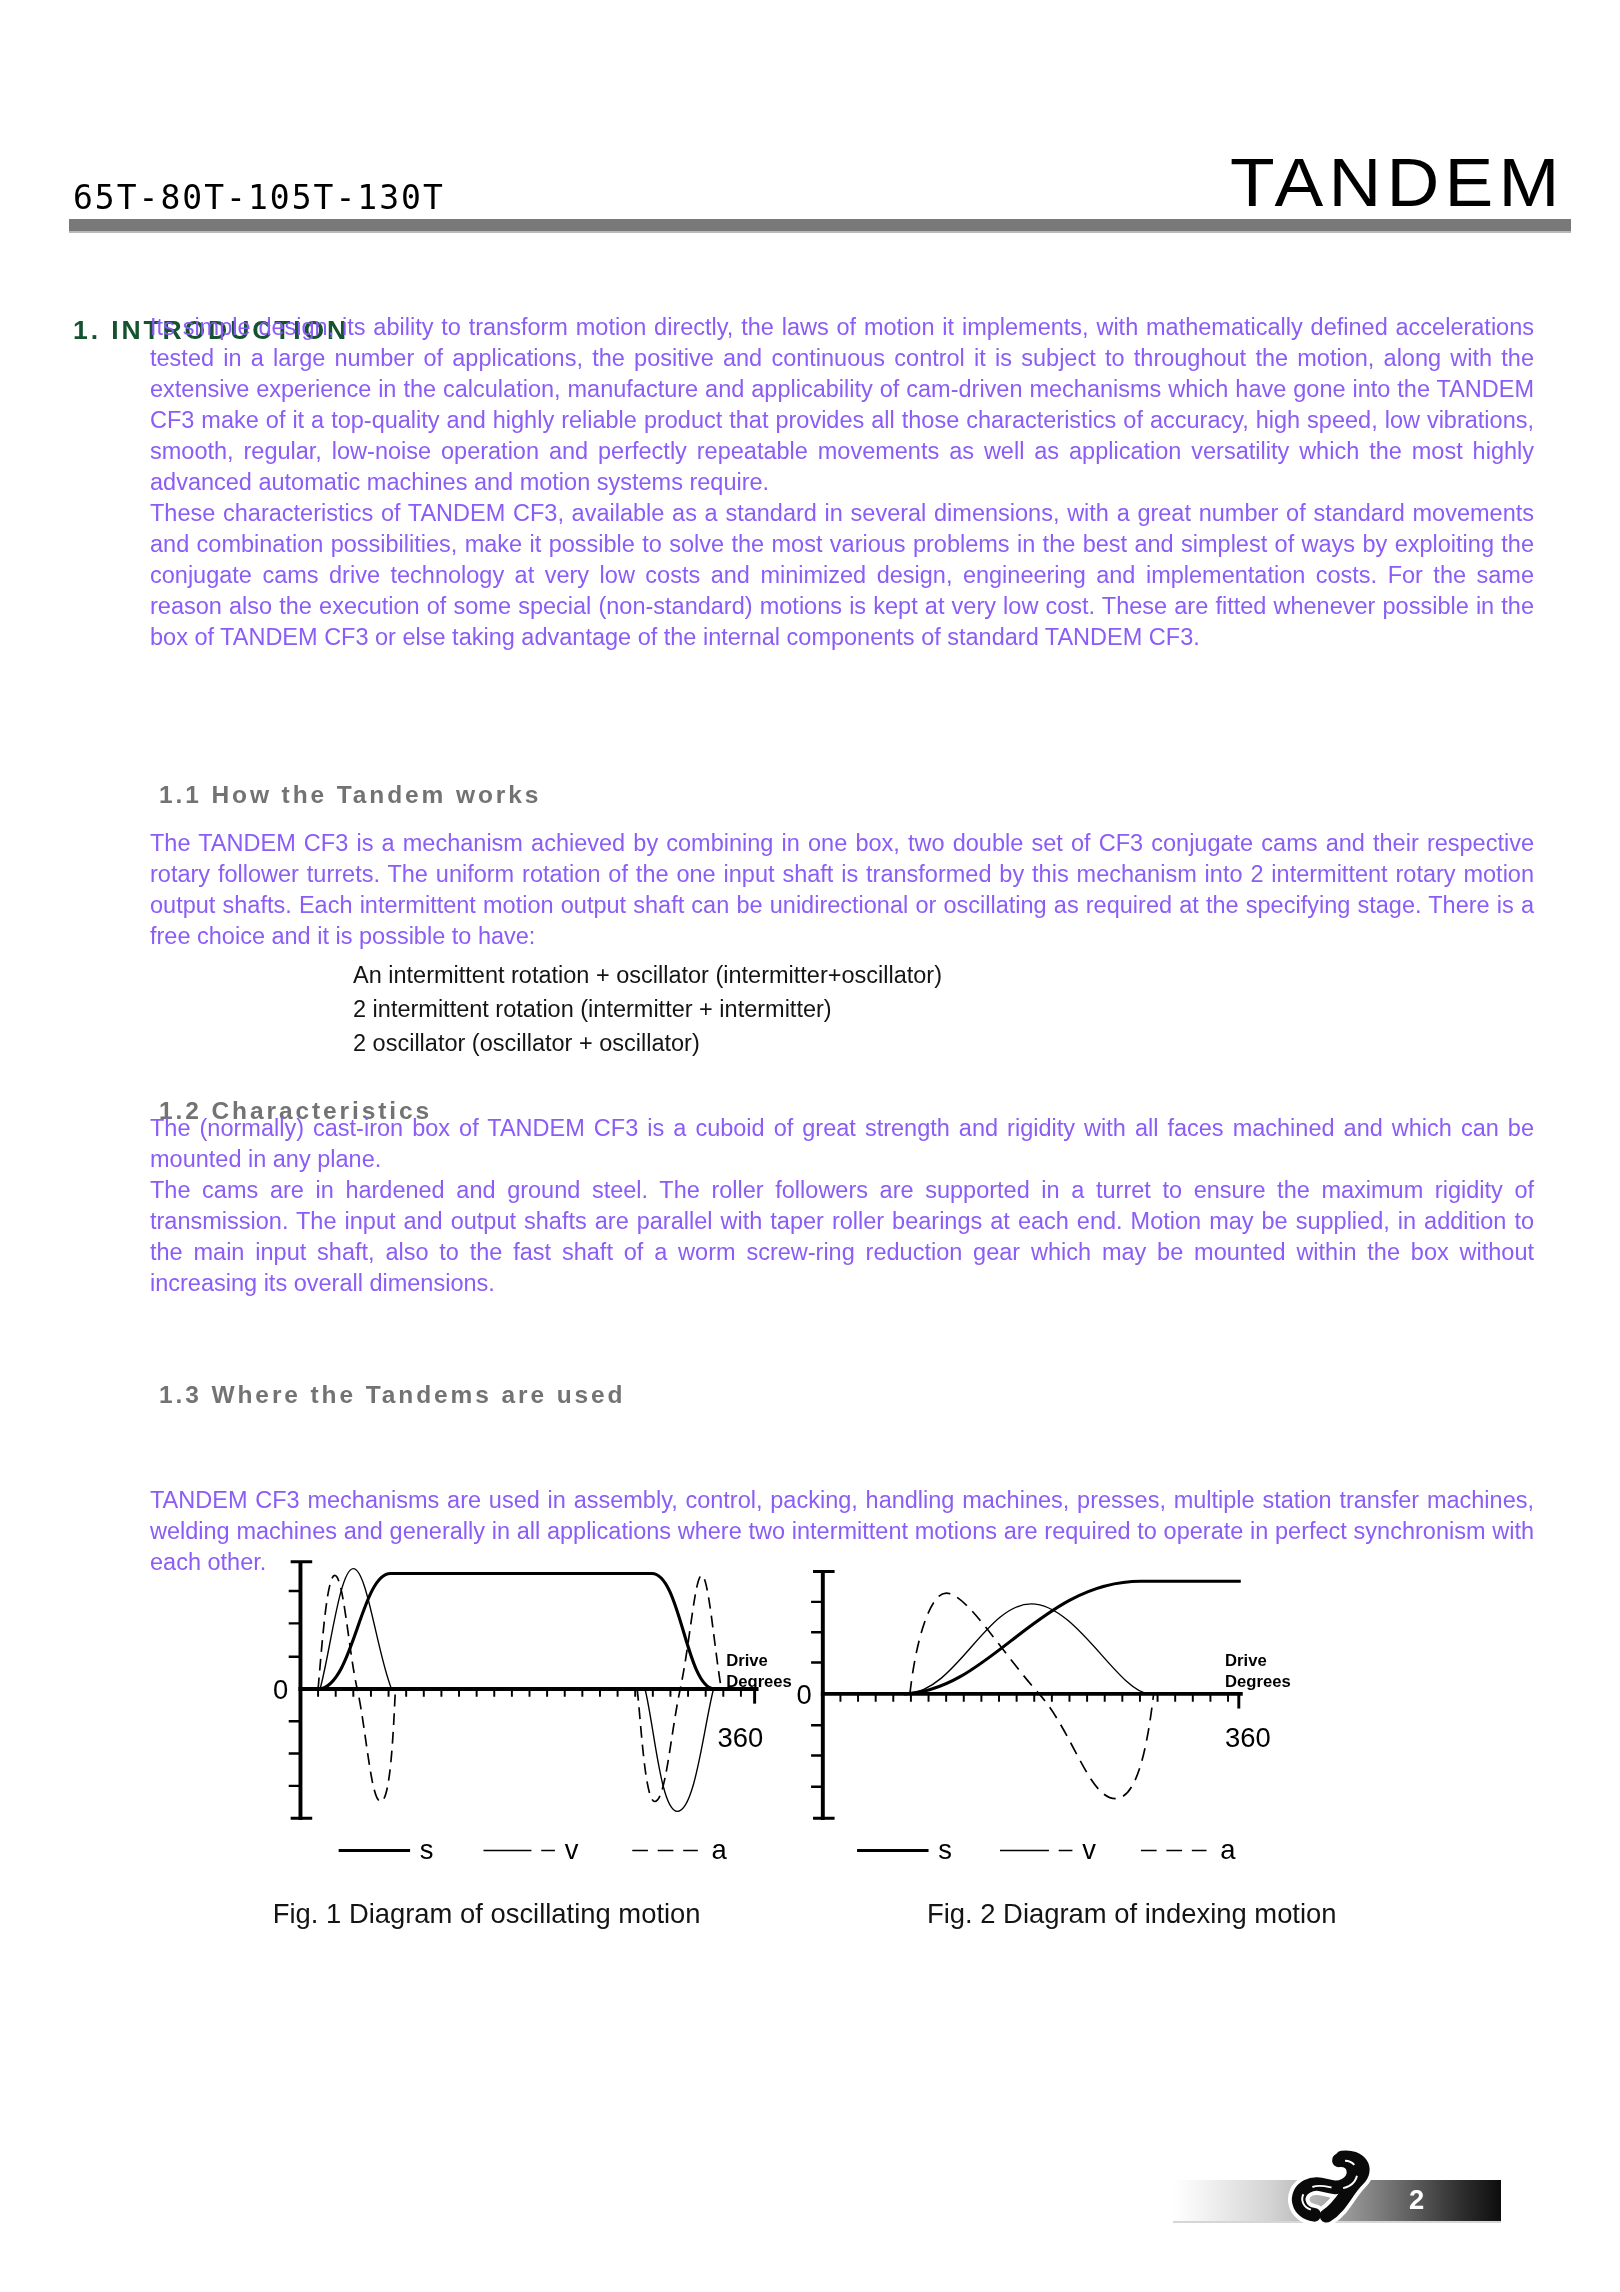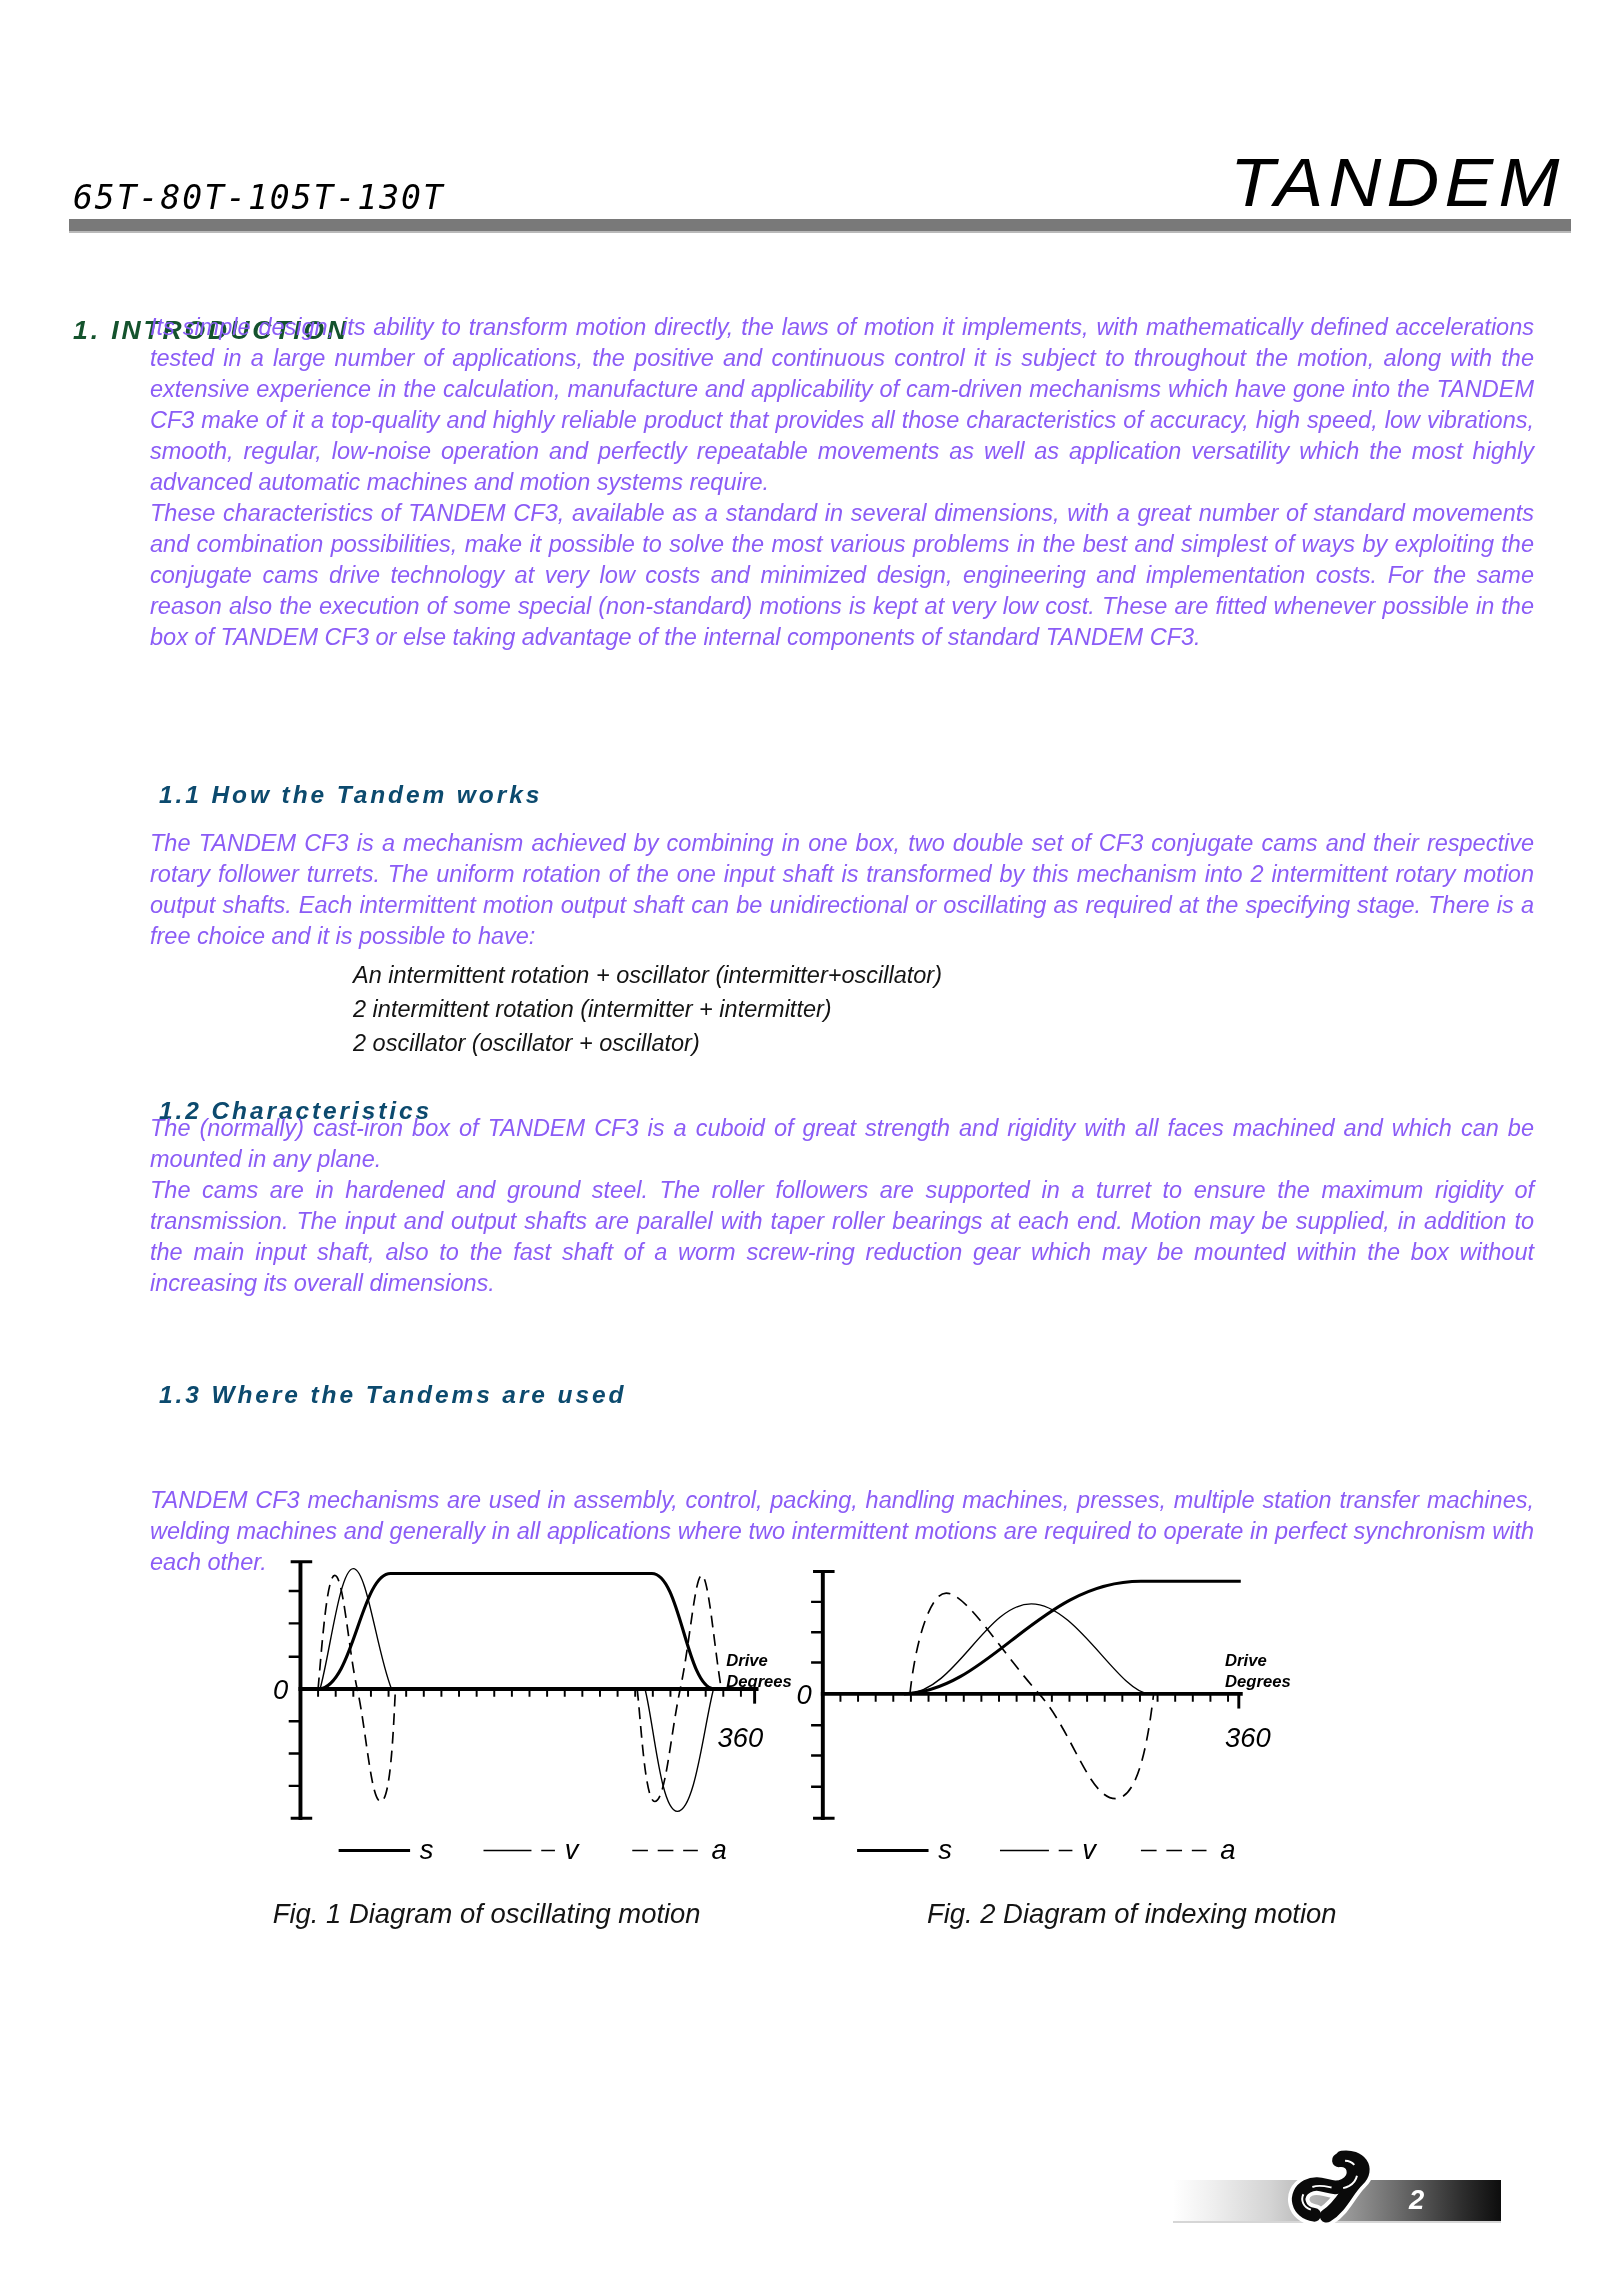--- a/index.html
+++ b/index.html
@@ -4,21 +4,20 @@
 <style>
   * { box-sizing: border-box; }
   html,body { margin:0; padding:0; background:#ffffff; }
   .page {
     position: relative;
     width: 1620px; height: 2293px;
     background: #ffffff;
     overflow: hidden;
     font-family: "Liberation Sans", sans-serif;
     color: #141414;
-    font-style: italic;
   }
   .model-code {
     position: absolute; left: 73px; top: 178px;
     font-family: "DejaVu Sans Mono", monospace;
     font-size: 33px; letter-spacing: 2px; color:#000;
     white-space: nowrap;
   }
   .brand {
     position: absolute; right: 55px; top: 143px;
     font-size: 69px; letter-spacing: 4.9px; color:#000;
@@ -32,21 +31,21 @@
     border-bottom: 2px solid #b9b9b9;
   }
   .h1 {
     position: absolute; left: 73px; top: 267px;
     font-size: 26.5px; font-weight: bold; letter-spacing: 2.9px;
     color: #14532d; white-space: nowrap; margin-top: 48px;
   }
   .h2 {
     position: absolute; left: 159px;
     font-size: 24.5px; font-weight: bold; letter-spacing: 2.9px;
-    color: #0c4a6e; white-space: nowrap;
+    color: #737373; white-space: nowrap;
   }
   .h2.pos-11 { top: 781px; }
   .h2.pos-12 { top: 1097px; }
   .h2.pos-13 { top: 1381px; }
   .block {
     position: absolute; left: 150px; width: 1384px;
     font-size: 23.5px; line-height: 31px;
     text-align: justify; color: #8b5cf6;
   }
   .block p { margin: 0; }

